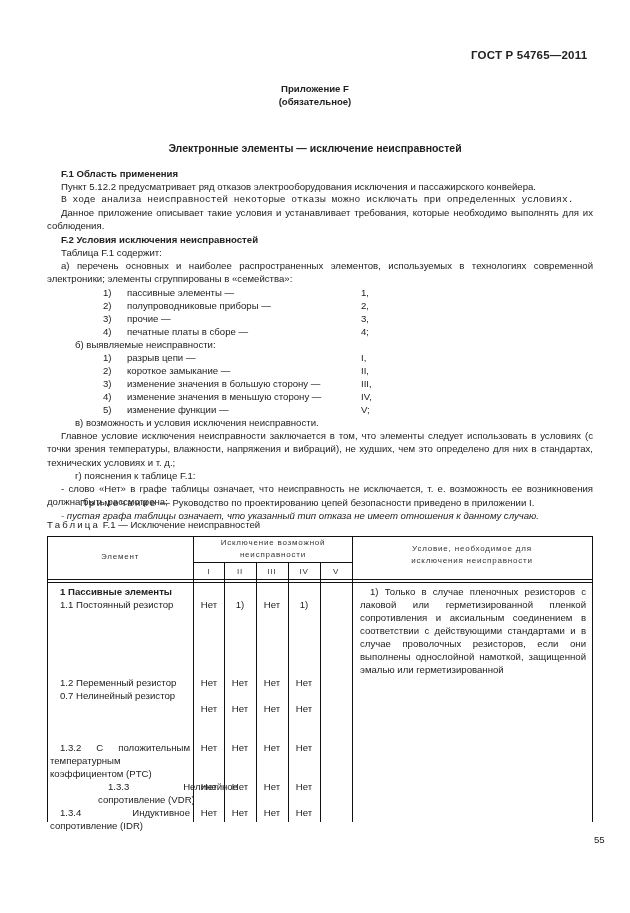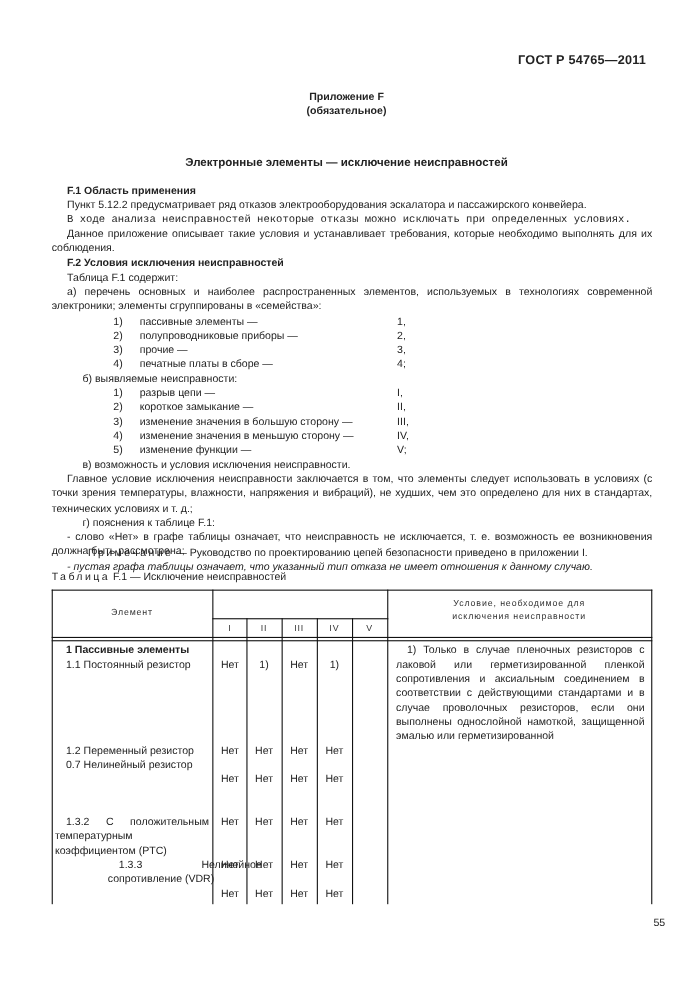--- a/index.html
+++ b/index.html
@@ -27,21 +27,21 @@
 <div>
 
   <div class="abs hdr" style="left:471px; top:49px;">ГОСТ Р 54765—2011</div>
 
   <div class="abs center t9 bold" style="top:82px;">Приложение F</div>
   <div class="abs center t9 bold" style="top:95px;">(обязательное)</div>
 
   <div class="abs center bold" style="top:142px; font-size:10.5px;">Электронные элементы — исключение неисправностей</div>
 
   <div class="para indent bold" style="top:167px;">F.1 Область применения</div>
-  <div class="para indent" style="top:180px;">Пункт 5.12.2 предусматривает ряд отказов электрооборудования эскалатора и пассажирского конвейера.</div>
+  <div class="para indent" style="top:180px;">Пункт 5.12.2 предусматривает ряд отказов электрооборудования исключения и пассажирского конвейера.</div>
   <div class="para indent" style="top:193px;font-family:Liberation Mono, monospace;">В ходе анализа неисправностей некоторые отказы можно исключать при определенных условиях.</div>
   <div class="para indent" style="top:206px;">Данное приложение описывает такие условия и устанавливает требования, которые необходимо выполнять для их соблюдения.</div>
 
   <div class="para indent bold" style="top:233px;">F.2 Условия исключения неисправностей</div>
   <div class="para indent" style="top:246px;">Таблица F.1 содержит:</div>
   <div class="para indent" style="top:259px;">а) перечень основных и наиболее распространенных элементов, используемых в технологиях современной электроники; элементы сгруппированы в «семейства»:</div>
 
   <div>
     <div class="abs t9" style="left:103px; top:286px;">1)</div>
     <div class="abs t9" style="left:127px; top:286px;">пассивные элементы —</div>
@@ -188,20 +188,21 @@
   <div class="vl" style="left:209px; top:26px; height:260px;"></div>
   <div class="vl" style="left:241px; top:26px; height:260px;"></div>
   <div class="vl" style="left:273px; top:26px; height:260px;"></div>
   <div class="vl" style="left:305px; top:0; height:286px;"></div>
 
   <div class="hl" style="left:146px; top:26px; width:160px;"></div>
   <div class="hl" style="left:0; top:43px; width:546px;"></div>
   <div class="hl" style="left:0; top:46px; width:546px;"></div>
 
   <div class="cell th" style="left:0; top:14px; width:146px;text-align:center;">Элемент</div>
+  <div class="cell th" style="left:152px; top:1px; width:148px; white-space:normal; line-height:12px;">Исключение возможной неисправности</div>
   <div class="cell th" style="left:345px; top:7px; width:160px; white-space:normal; line-height:12px;">Условие, необходимое для исключения неисправности</div>
 
   <div class="cell th nc" style="left:146px; top:29px;">I</div>
   <div class="cell th nc" style="left:177px; top:29px;">II</div>
   <div class="cell th nc" style="left:209px; top:29px;">III</div>
   <div class="cell th nc" style="left:241px; top:29px;">IV</div>
   <div class="cell th nc" style="left:273px; top:29px;">V</div>
 
   <div class="cell bold" style="left:13px; top:49px;">1 Пассивные элементы</div>
 
@@ -231,19 +232,20 @@
   <div class="cell nc" style="left:177px; top:205px;">Нет</div>
   <div class="cell nc" style="left:209px; top:205px;">Нет</div>
   <div class="cell nc" style="left:241px; top:205px;">Нет</div>
 
   <div class="cell" style="left:3px; top:244px; width:140px; white-space:normal; text-align:justify; text-indent:10px;margin-left:48px;">1.3.3 Нелинейное сопротивление (VDR)</div>
   <div class="cell nc" style="left:146px; top:244px;">Нет</div>
   <div class="cell nc" style="left:177px; top:244px;">Нет</div>
   <div class="cell nc" style="left:209px; top:244px;">Нет</div>
   <div class="cell nc" style="left:241px; top:244px;">Нет</div>
 
+  <div class="cell" style="left:3px; top:270px; width:140px; white-space:normal; text-align:justify; text-indent:10px;">1.3.4 Индуктивное сопротивление (IDR)</div>
   <div class="cell nc" style="left:146px; top:270px;">Нет</div>
   <div class="cell nc" style="left:177px; top:270px;">Нет</div>
   <div class="cell nc" style="left:209px; top:270px;">Нет</div>
   <div class="cell nc" style="left:241px; top:270px;">Нет</div>
 </div>
 
 <div class="abs t9" style="left:574px; top:833px;margin-left:20px;">55</div>
 
 </body></html>

